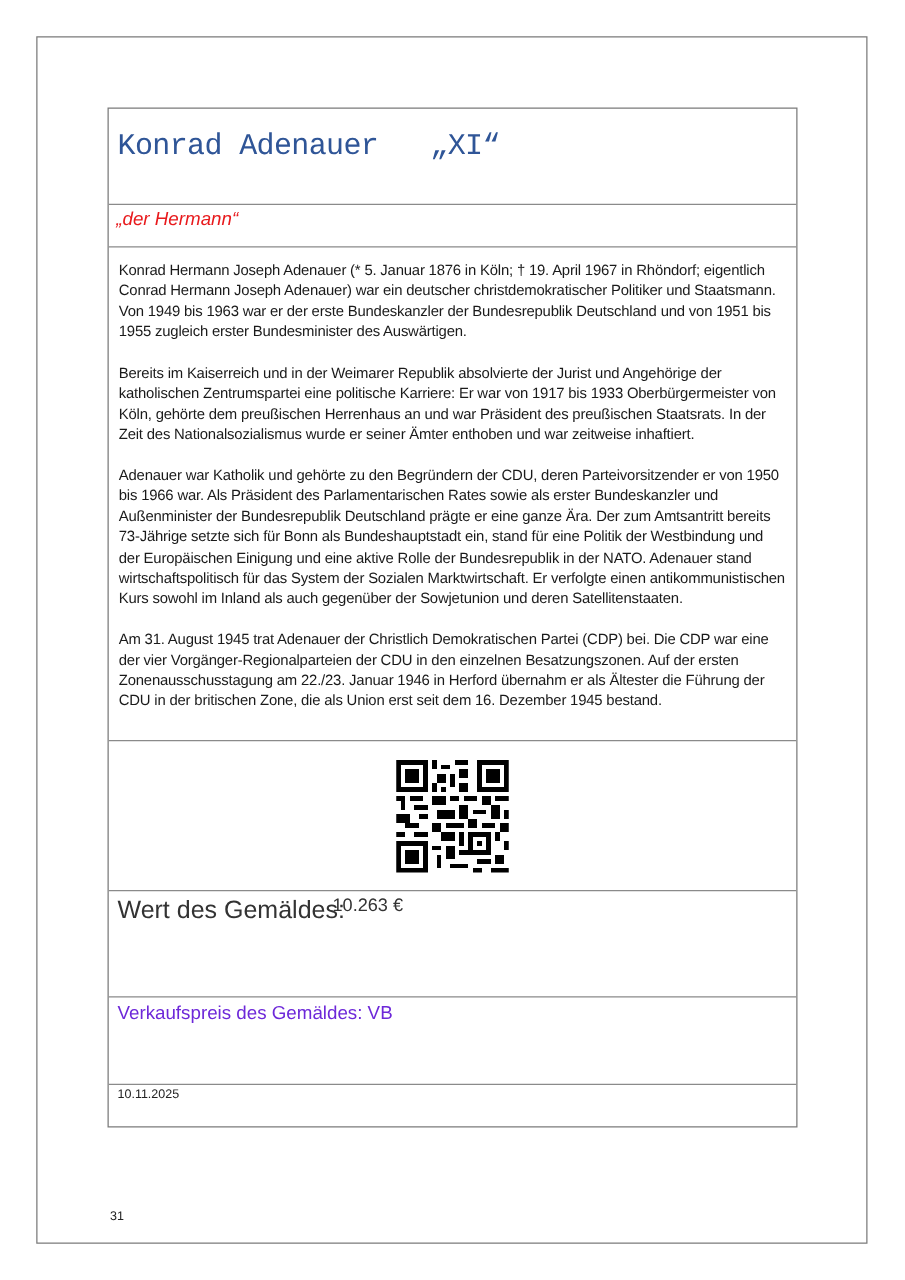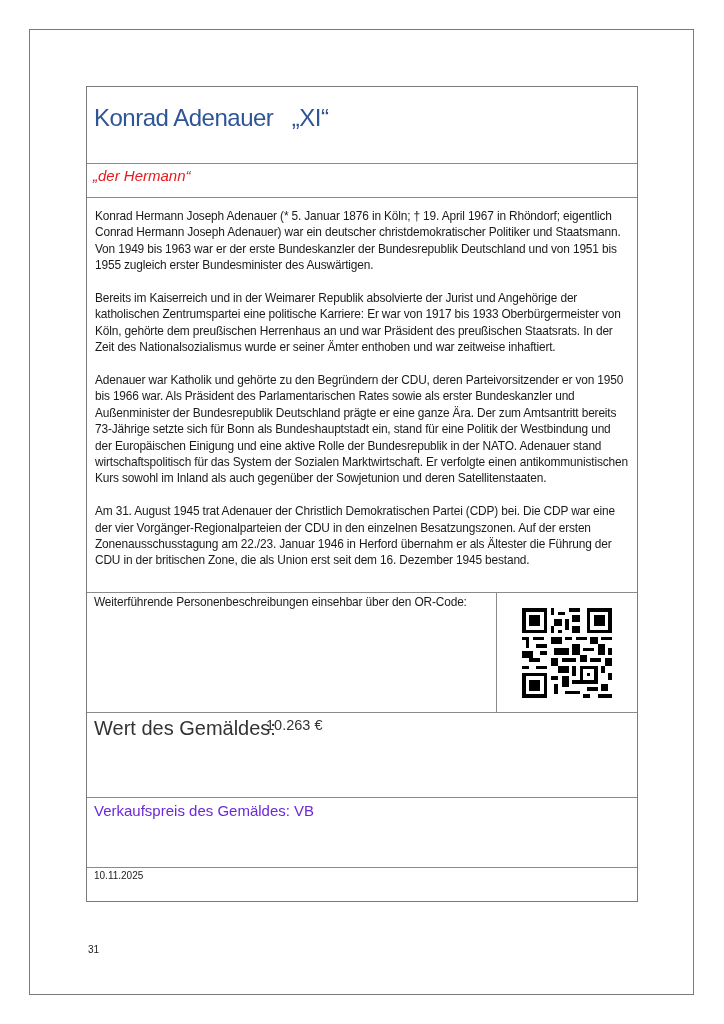--- a/index.html
+++ b/index.html
@@ -1,60 +1,59 @@
 <!DOCTYPE html>
 <html><head>
 <meta charset="utf-8">
 <style>
   html, body { margin:0; padding:0; background:#ffffff; }
   body { width:724px; height:1024px; position:relative; overflow:hidden; font-family:"Liberation Sans", sans-serif; color:#1a1a1a; }
   .page-frame { position:absolute; left:29px; top:29px; width:665px; height:966px; border:1px solid #7a7a7a; box-sizing:border-box; }
   .sheet { position:absolute; left:86px; top:86px; width:552px; border:1px solid #7a7a7a; box-sizing:border-box; }
   .row { border-bottom:1px solid #8a8a8a; box-sizing:border-box; position:relative; }
   .row:last-child { border-bottom:none; }
-  .title-row { height:77px; }
+  .title-row { height:77px;font-family:Liberation Mono, monospace; }
   .title { position:absolute; left:7px; top:17px; font-size:24px; color:#2f5597; letter-spacing:-0.5px; white-space:pre; }
   .subtitle-row { height:34px; }
   .subtitle { position:absolute; left:6px; top:3px; font-size:15px; font-style:italic; color:#e8191c; }
   .body-row { height:395px; padding:10px 8px 12px 8px; }
   .para { font-size:11.9px; line-height:16.4px; margin:0 0 16.4px 0; letter-spacing:-0.15px; }
   .para:last-child { margin-bottom:0; }
   .qr-row { height:120px; display:flex; }
   .qr-text-cell { width:410px; border-right:1px solid #8a8a8a; padding:2px 0 0 7px; font-size:11.9px; box-sizing:border-box; letter-spacing:-0.15px; }
   .qr-cell { flex:1; display:flex; align-items:center; justify-content:center; }
   .qr-code { width:90px; height:90px; }
   .value-row { height:85px; }
   .value-label { position:absolute; left:7px; top:4px; font-size:20px; color:#333; }
   .value-amount { position:absolute; left:179px; top:4px; font-size:14.5px; color:#333; }
   .price-row { height:70px; }
   .price-label { position:absolute; left:7px; top:4px; font-size:15px; color:#6d28d9; }
   .date-row { height:33px;text-align:center; }
   .date { position:absolute; left:7px; top:2px; font-size:10px; color:#222; }
-  .page-number { position:absolute; left:88px; top:944px; font-size:10px; color:#222; }
+  .page-number { position:absolute; left:88px; top:968px; font-size:10px; color:#222; }
 </style>
 </head>
 <body>
 
 <div class="page-frame"></div>
 
 <div class="sheet">
   <div class="row title-row">
     <div class="title">Konrad Adenauer   „XI“</div>
   </div>
   <div class="row subtitle-row">
     <div class="subtitle">„der Hermann“</div>
   </div>
   <div class="row body-row">
     <p class="para">Konrad Hermann Joseph Adenauer (* 5. Januar 1876 in Köln; † 19. April 1967 in Rhöndorf; eigentlich Conrad Hermann Joseph Adenauer) war ein deutscher christdemokratischer Politiker und Staatsmann. Von 1949 bis 1963 war er der erste Bundeskanzler der Bundesrepublik Deutschland und von 1951 bis 1955 zugleich erster Bundesminister des Auswärtigen.</p>
     <p class="para">Bereits im Kaiserreich und in der Weimarer Republik absolvierte der Jurist und Angehörige der katholischen Zentrumspartei eine politische Karriere: Er war von 1917 bis 1933 Oberbürgermeister von Köln, gehörte dem preußischen Herrenhaus an und war Präsident des preußischen Staatsrats. In der Zeit des Nationalsozialismus wurde er seiner Ämter enthoben und war zeitweise inhaftiert.</p>
     <p class="para">Adenauer war Katholik und gehörte zu den Begründern der CDU, deren Parteivorsitzender er von 1950 bis 1966 war. Als Präsident des Parlamentarischen Rates sowie als erster Bundeskanzler und Außenminister der Bundesrepublik Deutschland prägte er eine ganze Ära. Der zum Amtsantritt bereits 73-Jährige setzte sich für Bonn als Bundeshauptstadt ein, stand für eine Politik der Westbindung und der Europäischen Einigung und eine aktive Rolle der Bundesrepublik in der NATO. Adenauer stand wirtschaftspolitisch für das System der Sozialen Marktwirtschaft. Er verfolgte einen antikommunistischen Kurs sowohl im Inland als auch gegenüber der Sowjetunion und deren Satellitenstaaten.</p>
     <p class="para">Am 31. August 1945 trat Adenauer der Christlich Demokratischen Partei (CDP) bei. Die CDP war eine der vier Vorgänger-Regionalparteien der CDU in den einzelnen Besatzungszonen. Auf der ersten Zonenausschusstagung am 22./23. Januar 1946 in Herford übernahm er als Ältester die Führung der CDU in der britischen Zone, die als Union erst seit dem 16. Dezember 1945 bestand.</p>
   </div>
   <div class="row qr-row">
-    <div class="qr-text-cell">Weiterführende Personenbeschreibungen einsehbar über den OR-Code:</div>
     <div class="qr-cell">
       <svg class="qr-code" viewBox="0 0 25 25" shape-rendering="crispEdges">
         <rect x="0" y="0" width="25" height="25" fill="#fff"></rect>
         <g fill="#000">
           <rect x="0" y="0" width="7" height="7"></rect>
             <rect x="1" y="1" width="5" height="5" fill="#fff"></rect>
             <rect x="2" y="2" width="3" height="3"></rect>
           <rect x="18" y="0" width="7" height="7"></rect>
             <rect x="19" y="1" width="5" height="5" fill="#fff"></rect>
             <rect x="20" y="2" width="3" height="3"></rect>

